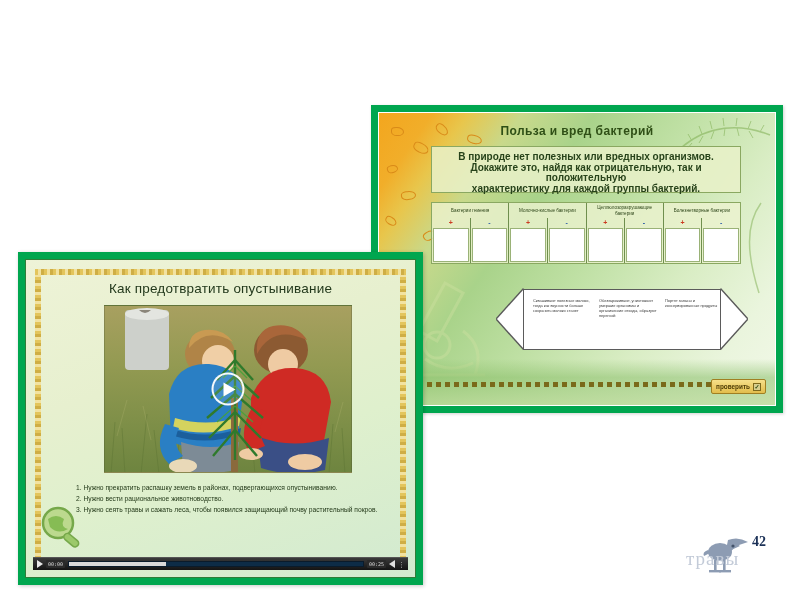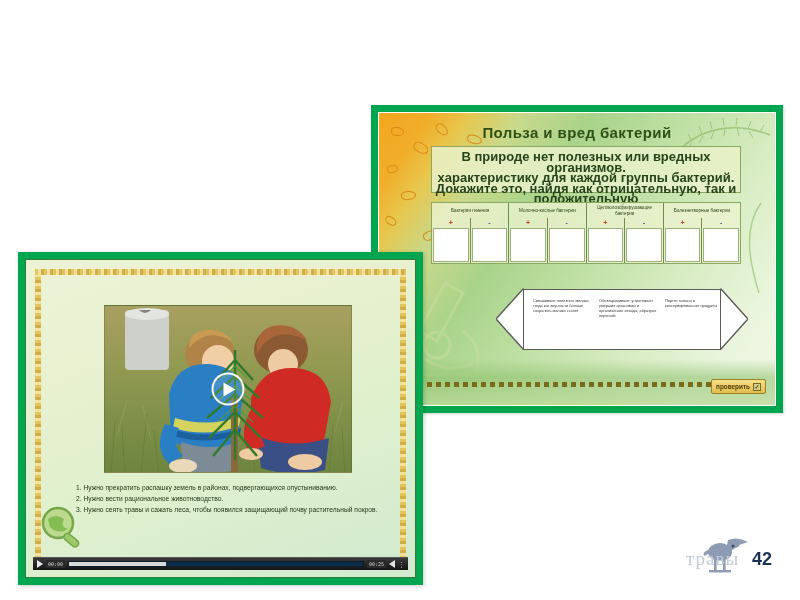--- a/index.html
+++ b/index.html
@@ -48,30 +48,30 @@
   
   .doodle { position: absolute; pointer-events: none; }
   .sq { position: absolute; border: 1.4px solid #d98a18; border-radius: 40% 60% 50% 50%; }
   
   .microscope-wm {
     position: absolute; left: 6px; bottom: 4px; width: 125px; height: 130px;
     opacity: .45;
   }
   .bact-title {
     position: absolute; left: 0; right: 0; top: 11px; text-align: center;
-    font-size: 15px; font-weight: bold; color: #2f4f16;
+    font-size: 12px; font-weight: bold; color: #2f4f16;
     letter-spacing: .4px;
   }
   .bact-instr {
     position: absolute; left: 52px; top: 33px; width: 310px; height: 47px;
     background: rgba(233,241,201,.85);
     border: 1px solid #8aa861;
     text-align: center;
     padding-top: 5px;
-    font-size: 13px; line-height: 10.5px; color: #27431a; font-weight: bold;
+    font-size: 10px; line-height: 10.5px; color: #27431a; font-weight: bold;
   }
   .bact-table {
     position: absolute; left: 52px; top: 89px; width: 310px; height: 62px;
     background: rgba(236,243,208,.8);
     border: 1px solid #8aa861;
     display: flex;
   }
   .bgroup { flex: 1; display: flex; flex-direction: column; border-right: 1px solid #6f8f4e; }
   .bgroup:last-child { border-right: none; }
   .bgroup-head {
@@ -210,23 +210,23 @@
   .vc-dots { color: #cfcfcf; font-size: 7px; line-height: 7px; letter-spacing: 0; }
 
   
   .footer-logo { position: absolute; left: 700px; top: 534px; width: 52px; height: 46px; }
   .footer-word {
     position: absolute; left: 686px; top: 548px;
     font-family: "Liberation Serif", serif;
     font-size: 19px; color: #c3cbd8; letter-spacing: 1px;
   }
   .page-num {
-    position: absolute; left: 752px; top: 549px;
-    font-family: Liberation Sans, sans-serif;
-    font-size: 18px; font-weight: bold; color: #1b3157;
+    position: absolute; left: 752px; top: 534px;
+    font-family: Liberation Serif, serif;
+    font-size: 14px; font-weight: bold; color: #1b3157;
   }
 </style>
 </head>
 <body>
 
 <div id="stage">
 
 
   <div class="slide-bacteria">
     <div class="inner">
@@ -273,22 +273,22 @@
           <path d="M22 104 h78"></path>
           <path d="M34 104 v-12"></path>
           <path d="M78 60 q22 16 12 44"></path>
         </g>
       </svg>
 
       <div class="bact-title">Польза и вред бактерий</div>
 
       <div class="bact-instr">
         <div>В природе нет полезных или вредных организмов.</div>
+        <div>Докажите это, найдя как отрицательную, так и положительную</div>
         <div>характеристику для каждой группы бактерий.</div>
-        <div>Докажите это, найдя как отрицательную, так и положительную</div>
       </div>
 
       <div class="bact-table">
         <div class="bgroup">
           <div class="bgroup-head">Бактерии гниения</div>
           <div class="bgroup-cols">
             <div class="bcol">
               <div class="bsign plus">+</div>
               <div class="bbox"></div>
             </div>
@@ -358,20 +358,21 @@
         <span class="check-ico">✓</span>
       </div>
 
     </div>
   </div>
 
   <div class="slide-video">
     <div class="inner">
       <div class="vid-frame-orn"></div>
 
+      <div class="vid-title">Как предотвратить  опустынивание</div>
 
       <div class="vid-photo">
 
         <svg class="ph-layer" style="left:0;top:0;width:248px;height:168px;" viewBox="0 0 248 168">
           <defs>
             <linearGradient id="grassG" x1="0" y1="0" x2="0" y2="1">
               <stop offset="0%" stop-color="#a8a060"></stop>
               <stop offset="35%" stop-color="#939a52"></stop>
               <stop offset="70%" stop-color="#7e8f48"></stop>
               <stop offset="100%" stop-color="#6d843f"></stop>

